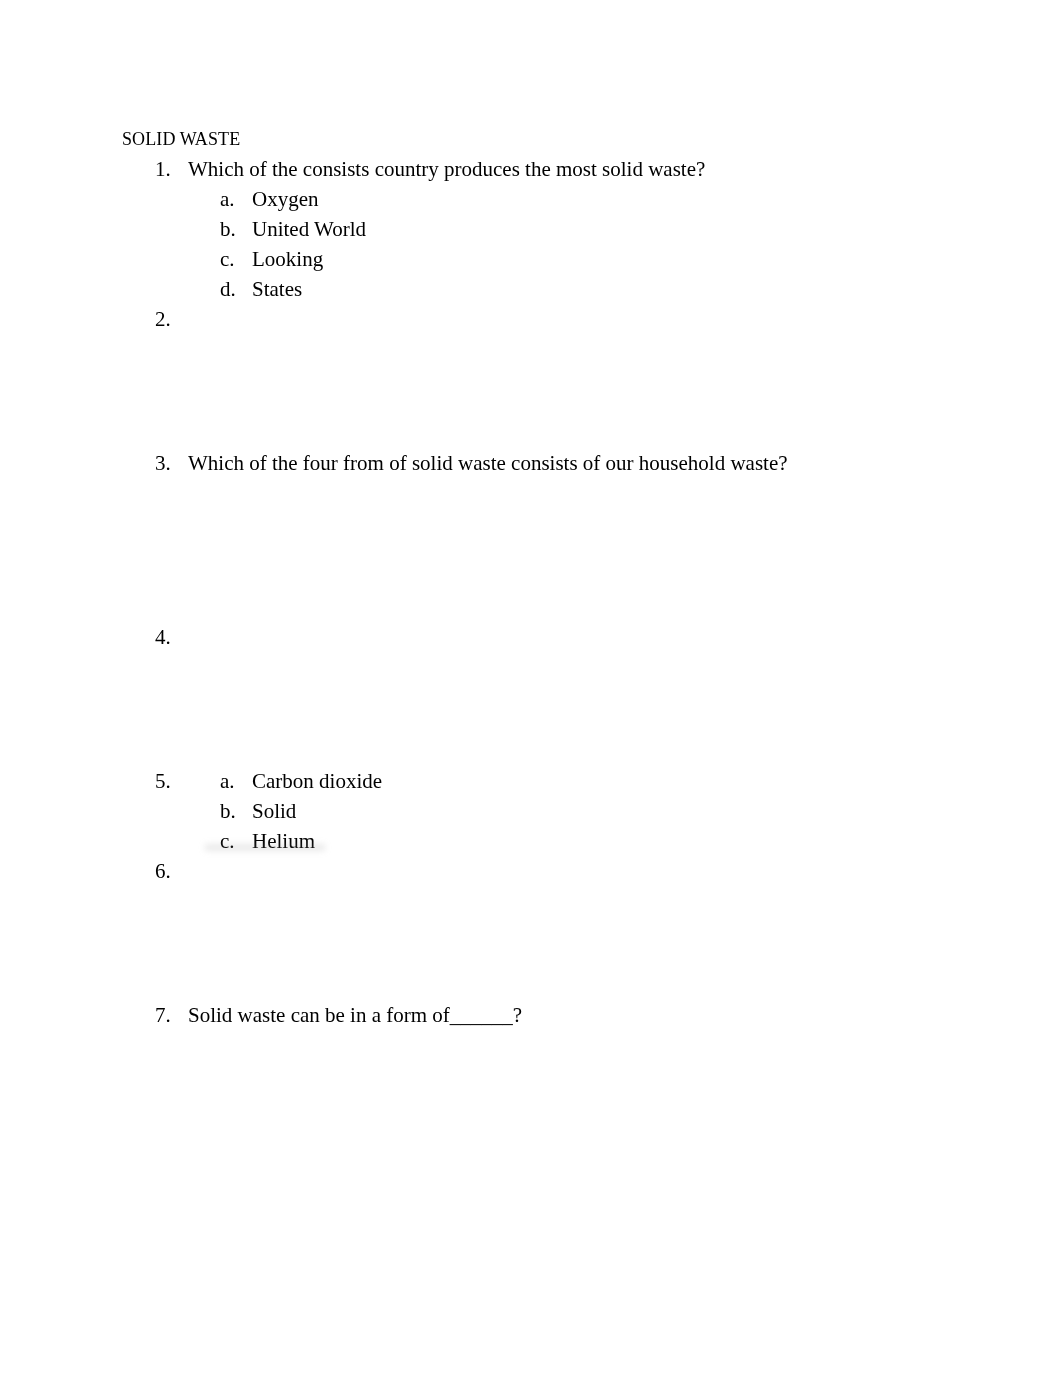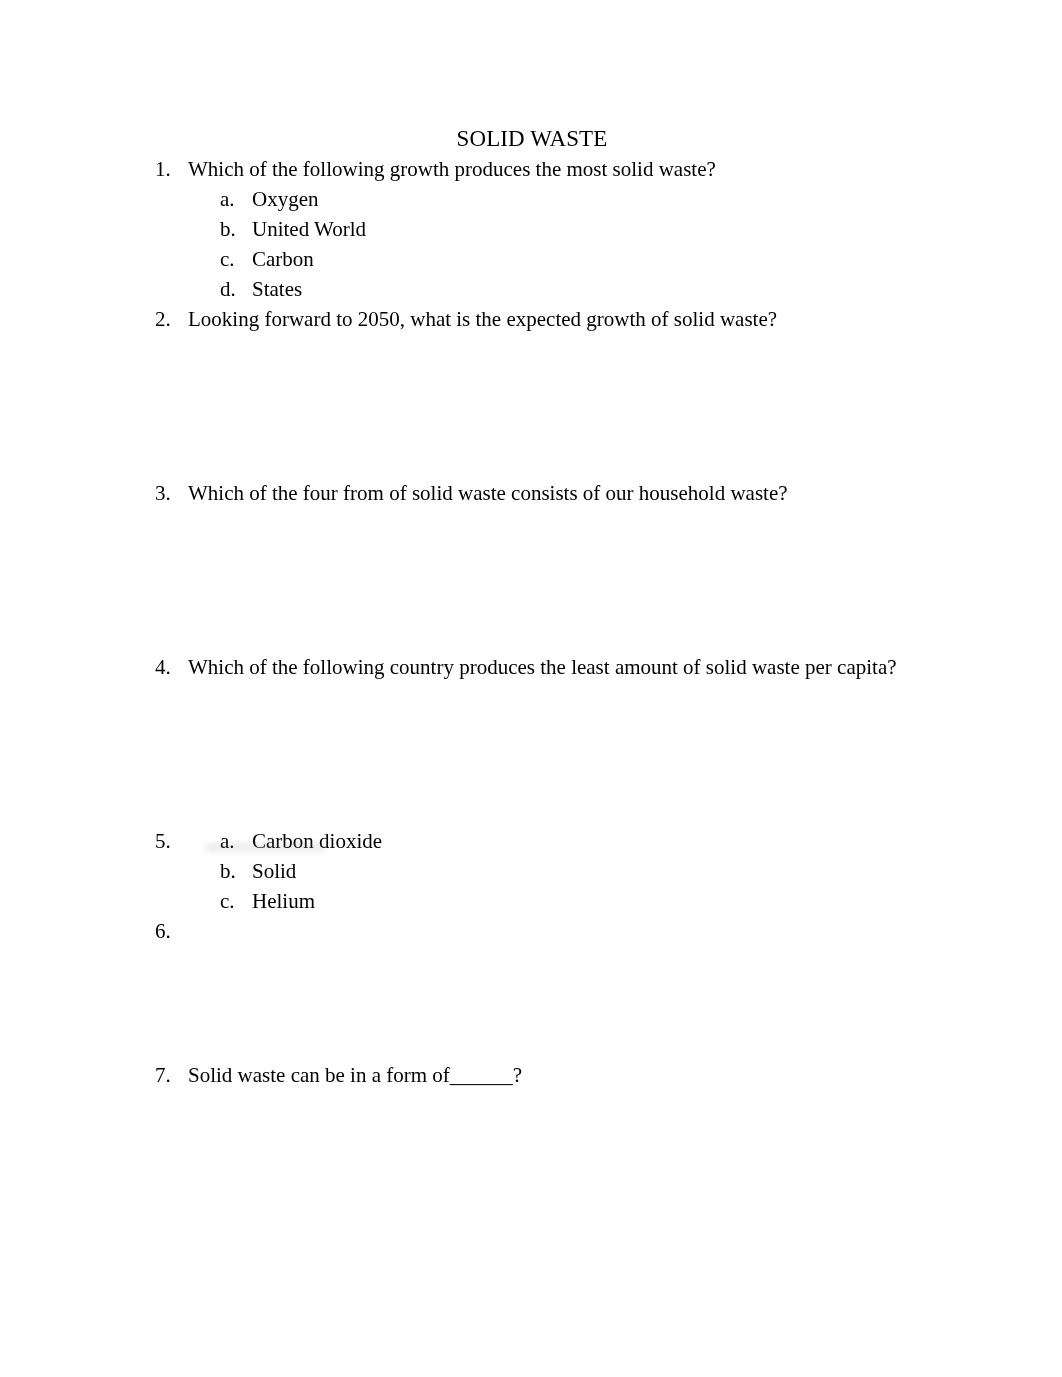--- a/index.html
+++ b/index.html
@@ -21,25 +21,24 @@
   }
   .doc-body {
     position: absolute;
     left: 122px;
     top: 124px;
     width: 820px;
   }
 
   
   .doc-title {
-    font-size: 23px;
+    font-size: 18px;
     line-height: 30px;
     letter-spacing: 0.1px;
     white-space: nowrap;
-    text-align: center;
   }
 
   
   ol.level1 {
     list-style: none;
     margin: 0;
     padding: 0;
   }
   ol.level1 > li.q {
     position: relative;
@@ -138,43 +137,41 @@
 
 <div class="page">
 
   <div class="doc-body">
 
     <div class="doc-title">SOLID WASTE</div>
 
     <ol class="level1" id="question-list">
         <li class="q">
           <span class="marker">1.</span>
-          <span class="q-text">Which of the following growth produces the most solid waste?</span>
+          <span class="q-text">Which of the consists country produces the most solid waste?</span>
           <div class="opts-wrap">
             <ol class="level2">
               <li class="opt hl-strong"><span class="marker">a.</span><span>Oxygen</span></li>
               <li class="opt"><span class="marker">b.</span><span>United World</span></li>
-              <li class="opt"><span class="marker">c.</span><span>Carbon</span></li>
+              <li class="opt"><span class="marker">c.</span><span>Looking</span></li>
               <li class="opt"><span class="marker">d.</span><span>States</span></li>
             </ol>
           </div>
         </li>
         <li class="q">
           <span class="marker">2.</span>
-          <span class="q-text">Looking forward to 2050, what is the expected growth of solid waste?</span>
           <div class="answer-space" style="height: 144px;"></div>
         </li>
         <li class="q">
           <span class="marker">3.</span>
           <span class="q-text">Which of the four from of solid waste consists of our household waste?</span>
           <div class="answer-space" style="height: 144px;"></div>
         </li>
         <li class="q">
           <span class="marker">4.</span>
-          <span class="q-text">Which of the following country produces the least amount of solid waste per capita?</span>
           <div class="answer-space" style="height: 144px;"></div>
         </li>
         <li class="q">
           <span class="marker">5.</span>
           <div class="opts-wrap">
             <ol class="level2">
               <li class="opt"><span class="marker">a.</span><span>Carbon dioxide</span></li>
               <li class="opt"><span class="marker">b.</span><span>Solid</span></li>
               <li class="opt hl-faint"><span class="marker">c.</span><span>Helium</span></li>
             </ol>

